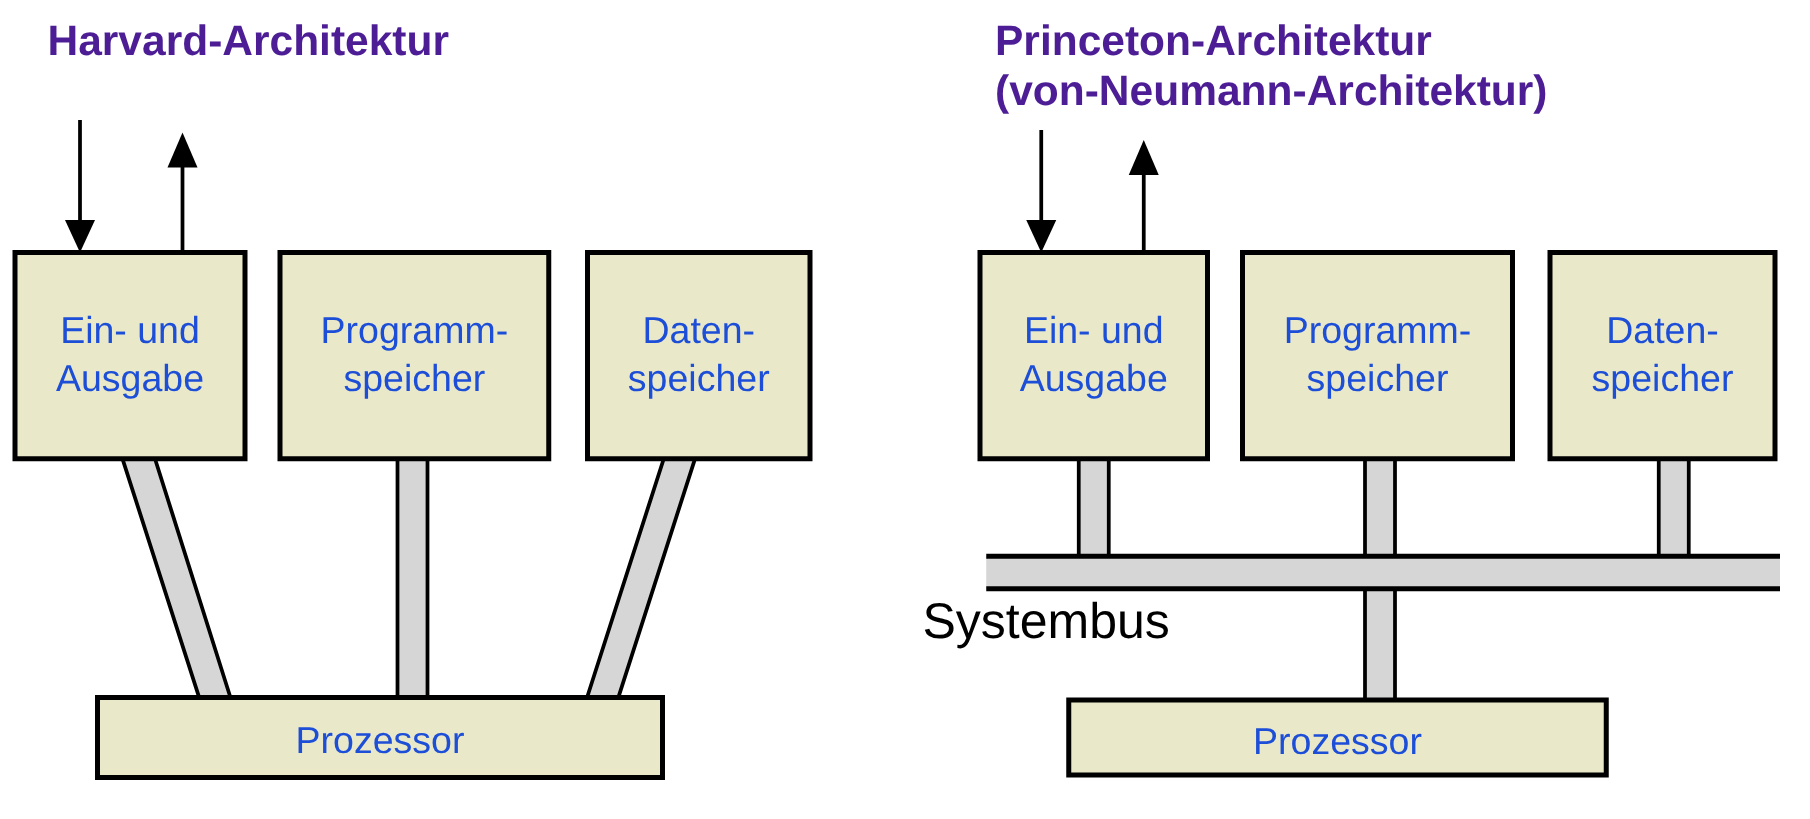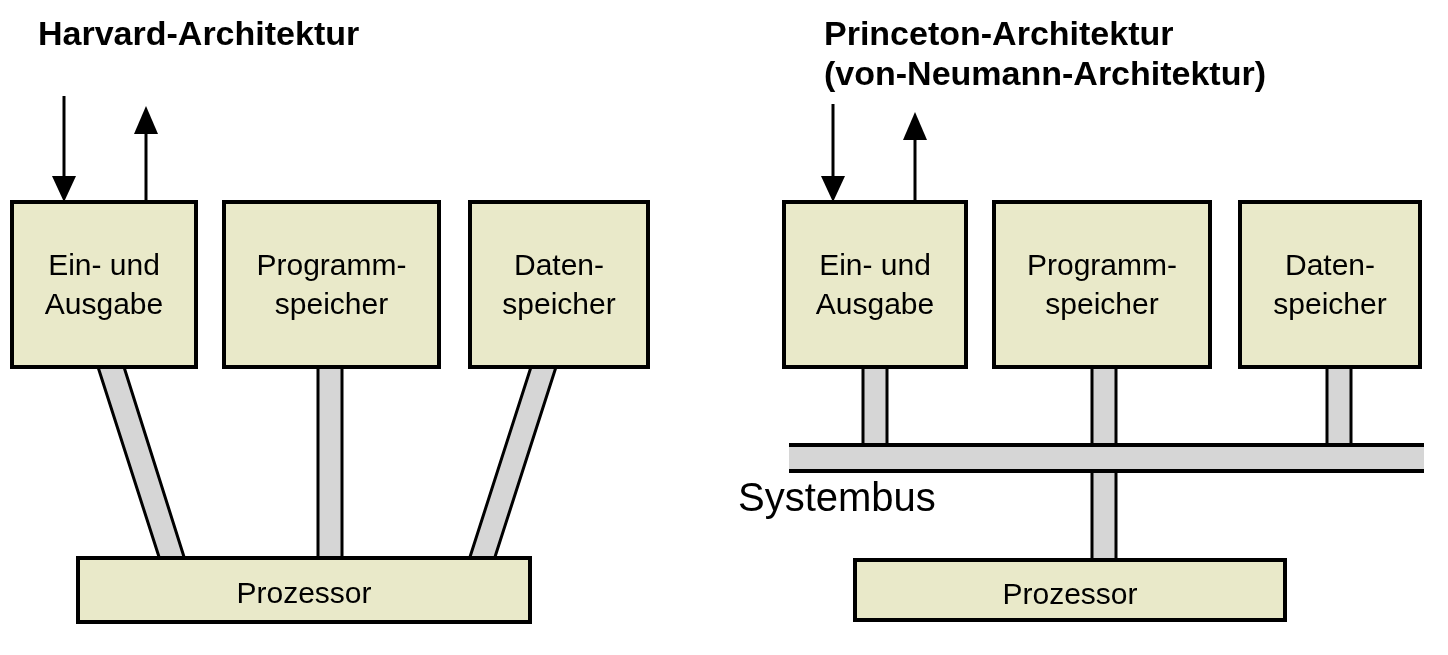--- a/index.html
+++ b/index.html
@@ -19,39 +19,38 @@
   }
   svg.diagram-layer {
     position: absolute;
     left: 0;
     top: 0;
     width: 1448px;
     height: 655px;
   }
   .title {
     position: absolute;
-    color: #000000;
+    color: #4c1d95;
     font-weight: bold;
     font-size: 34px;
     line-height: 40px;
     letter-spacing: 0px;
     white-space: pre;
   }
   #title-left {
     left: 38px;
     top: 13px;
   }
   #title-right {
     left: 796px;
     top: 13px;
-    margin-left: 28px;
   }
   .box-label {
     position: absolute;
-    color: #000000;
+    color: #1d4ed8;
     font-size: 30px;
     line-height: 39px;
     text-align: center;
     white-space: pre;
     pointer-events: none;
   }
   .bus-label {
     position: absolute;
     color: #000000;
     font-size: 40px;

